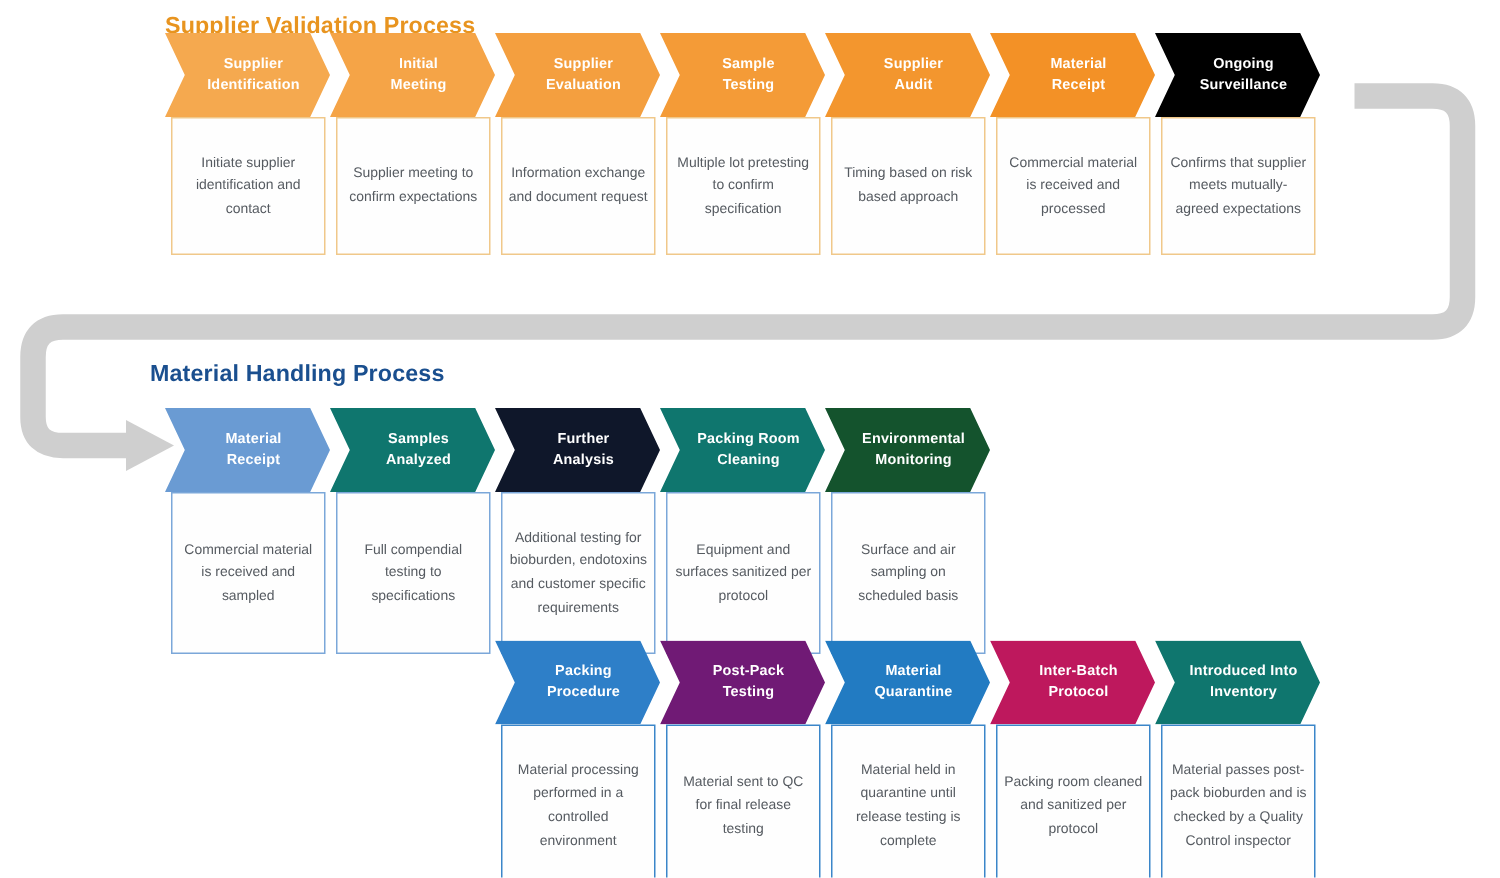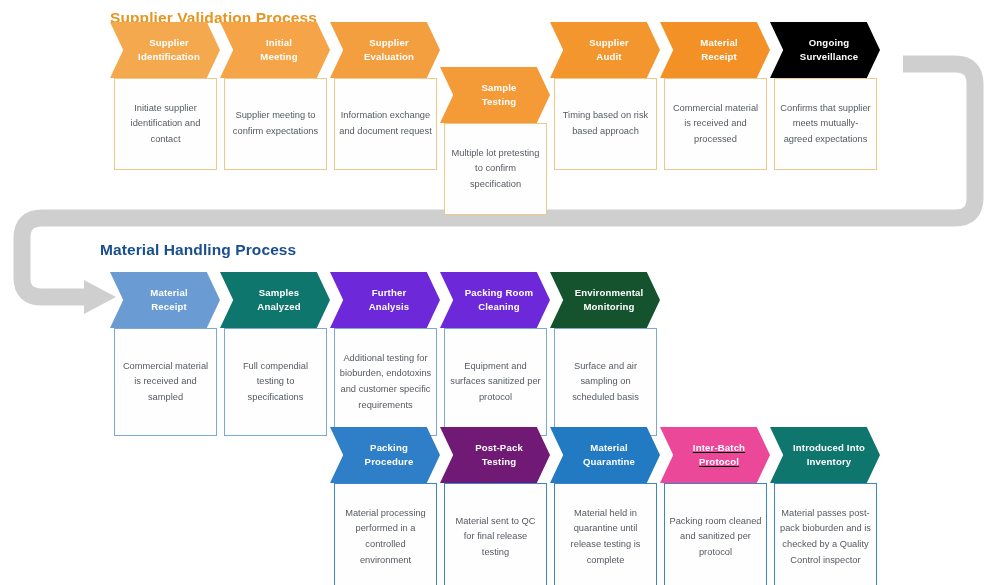--- a/index.html
+++ b/index.html
@@ -113,21 +113,21 @@
         </div>
         <div class="desc">Supplier meeting to confirm expectations</div>
       </div>
       <div class="step">
         <div class="chev" style="background: rgb(244, 159, 63);">
           <div class="chev-label">Supplier<br>Evaluation</div>
         </div>
         <div class="desc">Information exchange and document request</div>
       </div>
       <div class="step">
-        <div class="chev" style="background: rgb(244, 155, 55); margin-top: 45px;">
+        <div class="chev" style="background: rgb(244, 155, 55);">
           <div class="chev-label">Sample<br>Testing</div>
         </div>
         <div class="desc">Multiple lot pretesting to confirm specification</div>
       </div>
       <div class="step">
         <div class="chev" style="background: rgb(243, 150, 46);">
           <div class="chev-label">Supplier<br>Audit</div>
         </div>
         <div class="desc">Timing based on risk based approach</div>
       </div>
@@ -152,27 +152,27 @@
         </div>
         <div class="desc">Commercial material is received and sampled</div>
       </div>
       <div class="step">
         <div class="chev" style="background: #0f766e;">
           <div class="chev-label">Samples<br>Analyzed</div>
         </div>
         <div class="desc">Full compendial testing  to specifications</div>
       </div>
       <div class="step">
-        <div class="chev" style="background: #6d28d9;">
+        <div class="chev" style="background: #0f172a;">
           <div class="chev-label">Further<br>Analysis</div>
         </div>
         <div class="desc">Additional testing for bioburden, endotoxins and customer specific requirements</div>
       </div>
       <div class="step">
-        <div class="chev" style="background: #6d28d9;">
+        <div class="chev" style="background: #0f766e;">
           <div class="chev-label">Packing Room<br>Cleaning</div>
         </div>
         <div class="desc">Equipment and surfaces sanitized per protocol</div>
       </div>
       <div class="step">
         <div class="chev" style="background: #14532d;">
           <div class="chev-label">Environmental<br>Monitoring</div>
         </div>
         <div class="desc">Surface and air sampling on scheduled basis</div>
       </div>
@@ -191,21 +191,21 @@
         </div>
         <div class="desc">Material sent to QC for final release testing</div>
       </div>
       <div class="step">
         <div class="chev" style="background: rgb(34, 123, 194);">
           <div class="chev-label">Material<br>Quarantine</div>
         </div>
         <div class="desc">Material held in quarantine until release testing is complete</div>
       </div>
       <div class="step">
-        <div class="chev" style="background: #ec4899; text-decoration: underline;">
+        <div class="chev" style="background: #be185d;">
           <div class="chev-label">Inter-Batch<br>Protocol</div>
         </div>
         <div class="desc">Packing room cleaned and sanitized per protocol</div>
       </div>
       <div class="step">
         <div class="chev" style="background: #0f766e;">
           <div class="chev-label">Introduced Into<br>Inventory</div>
         </div>
         <div class="desc">Material passes post-pack bioburden and is checked by a Quality Control inspector</div>
       </div>

